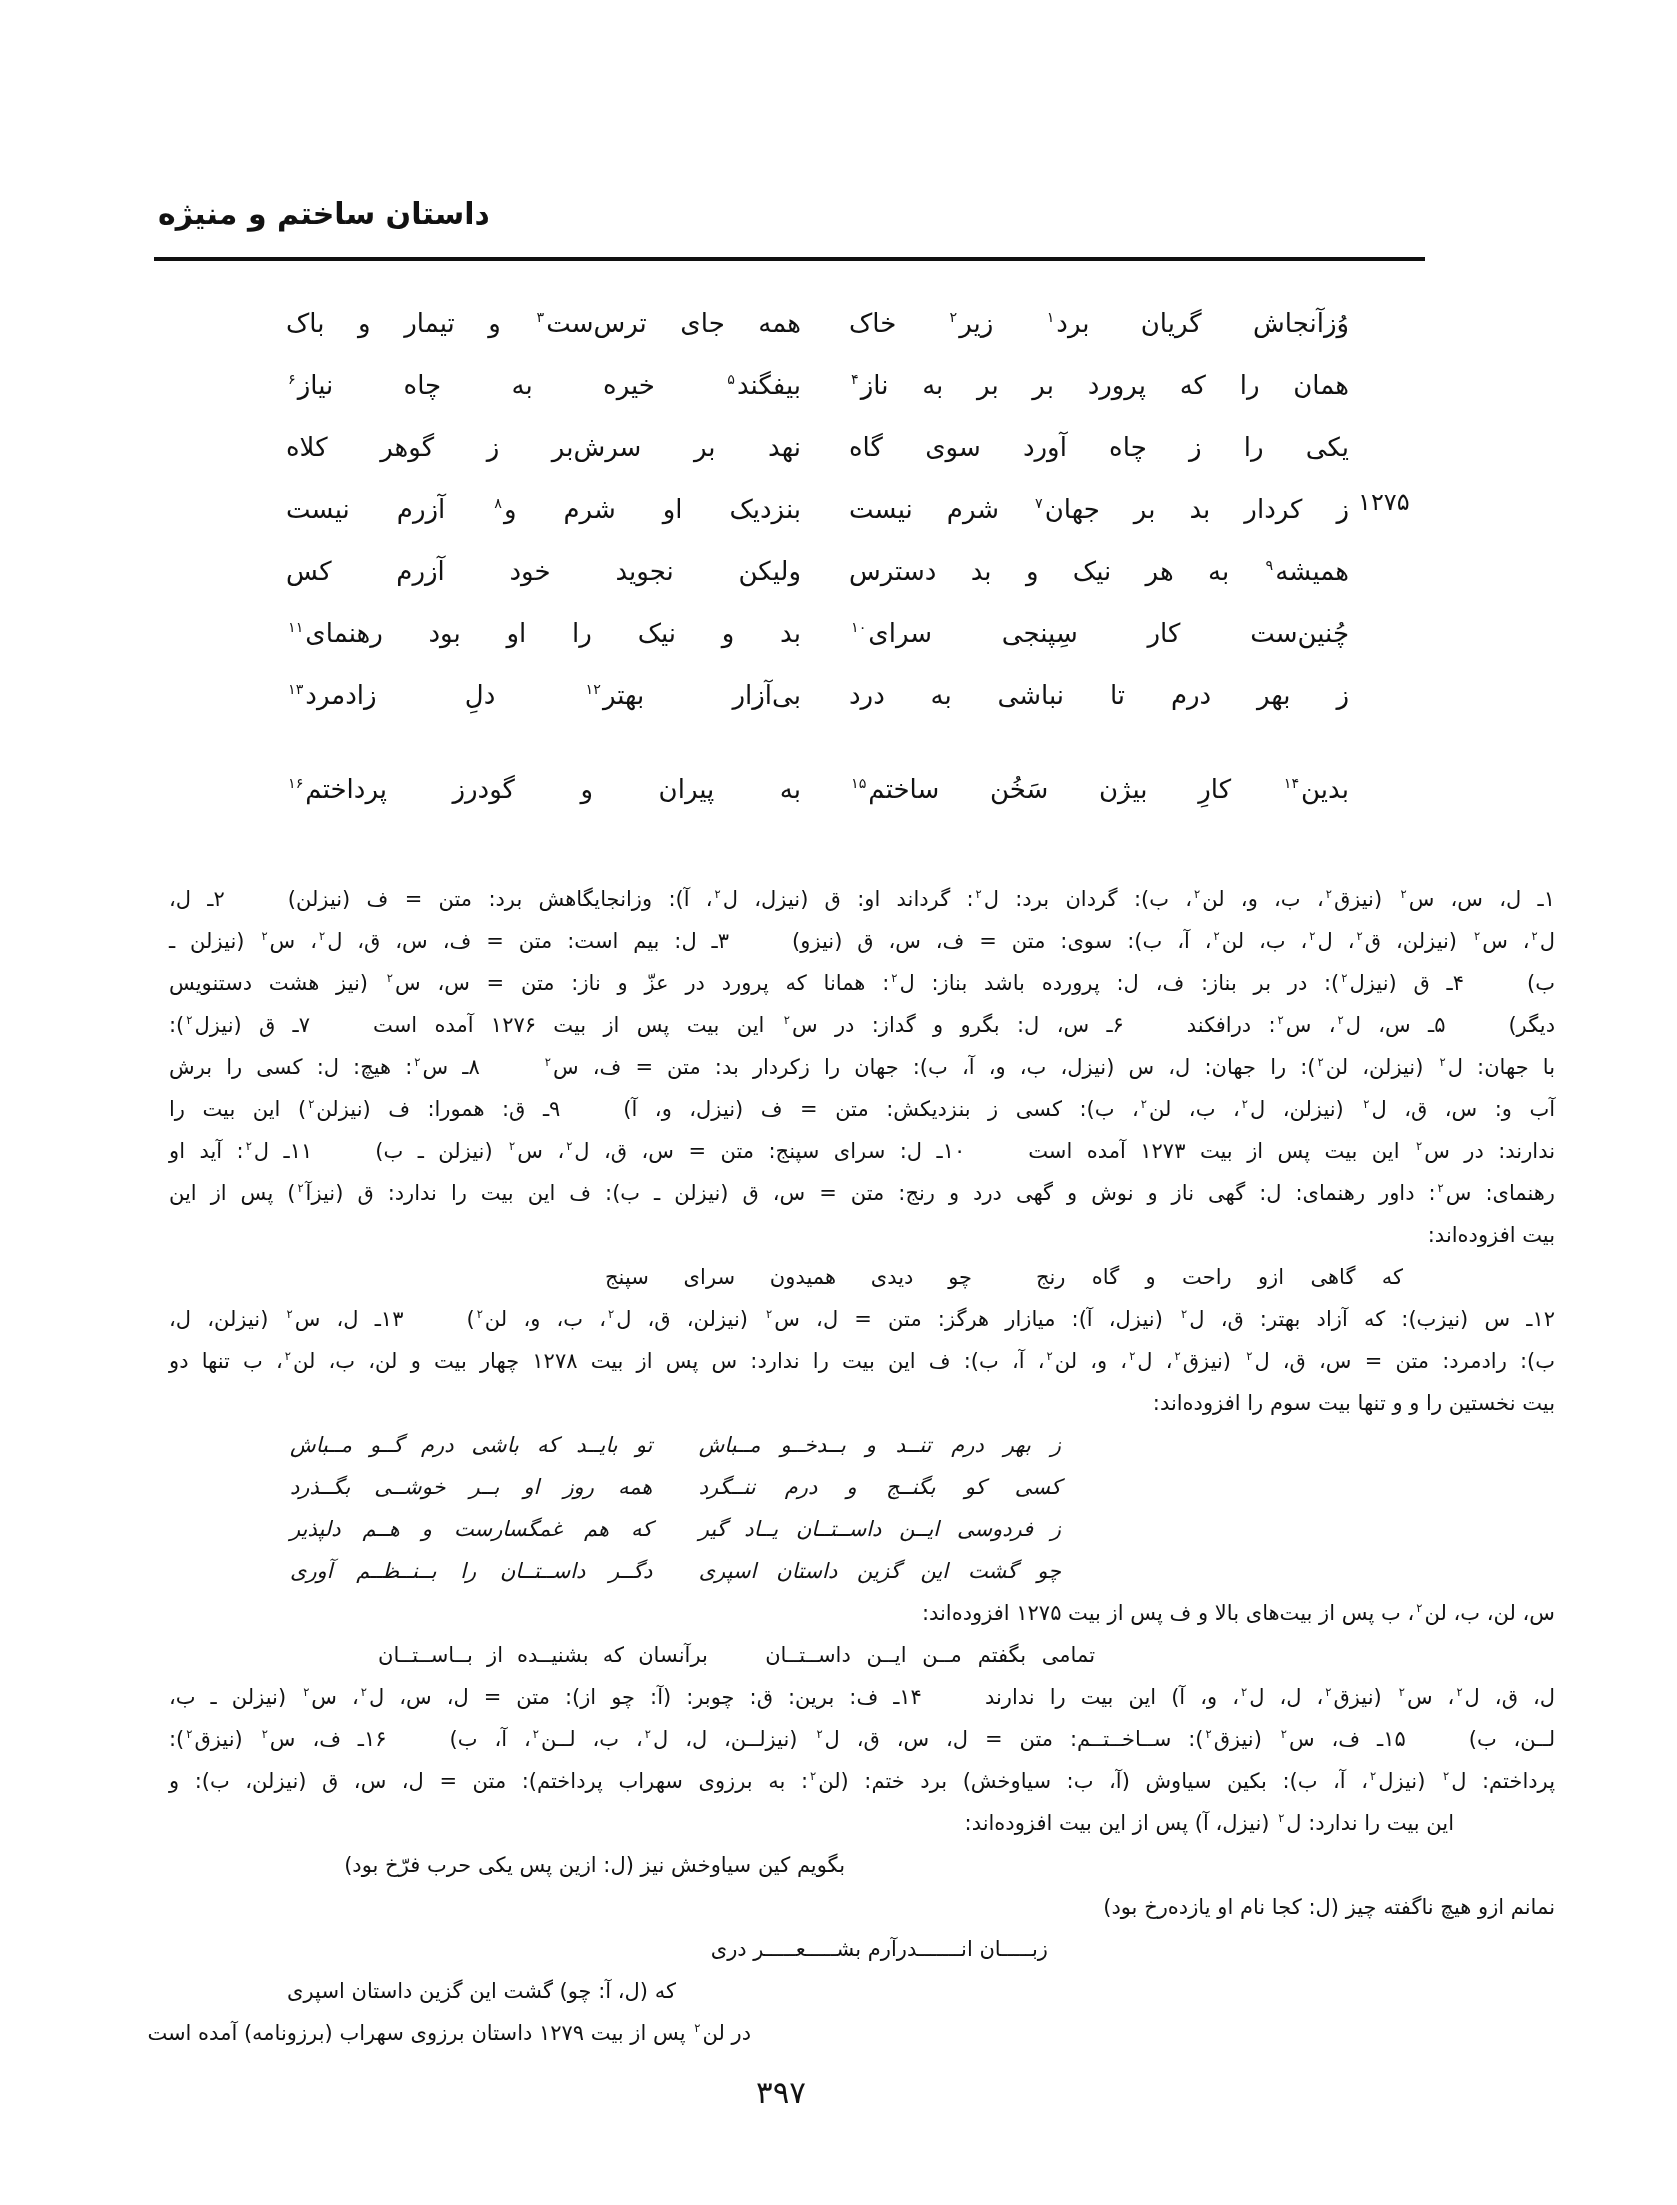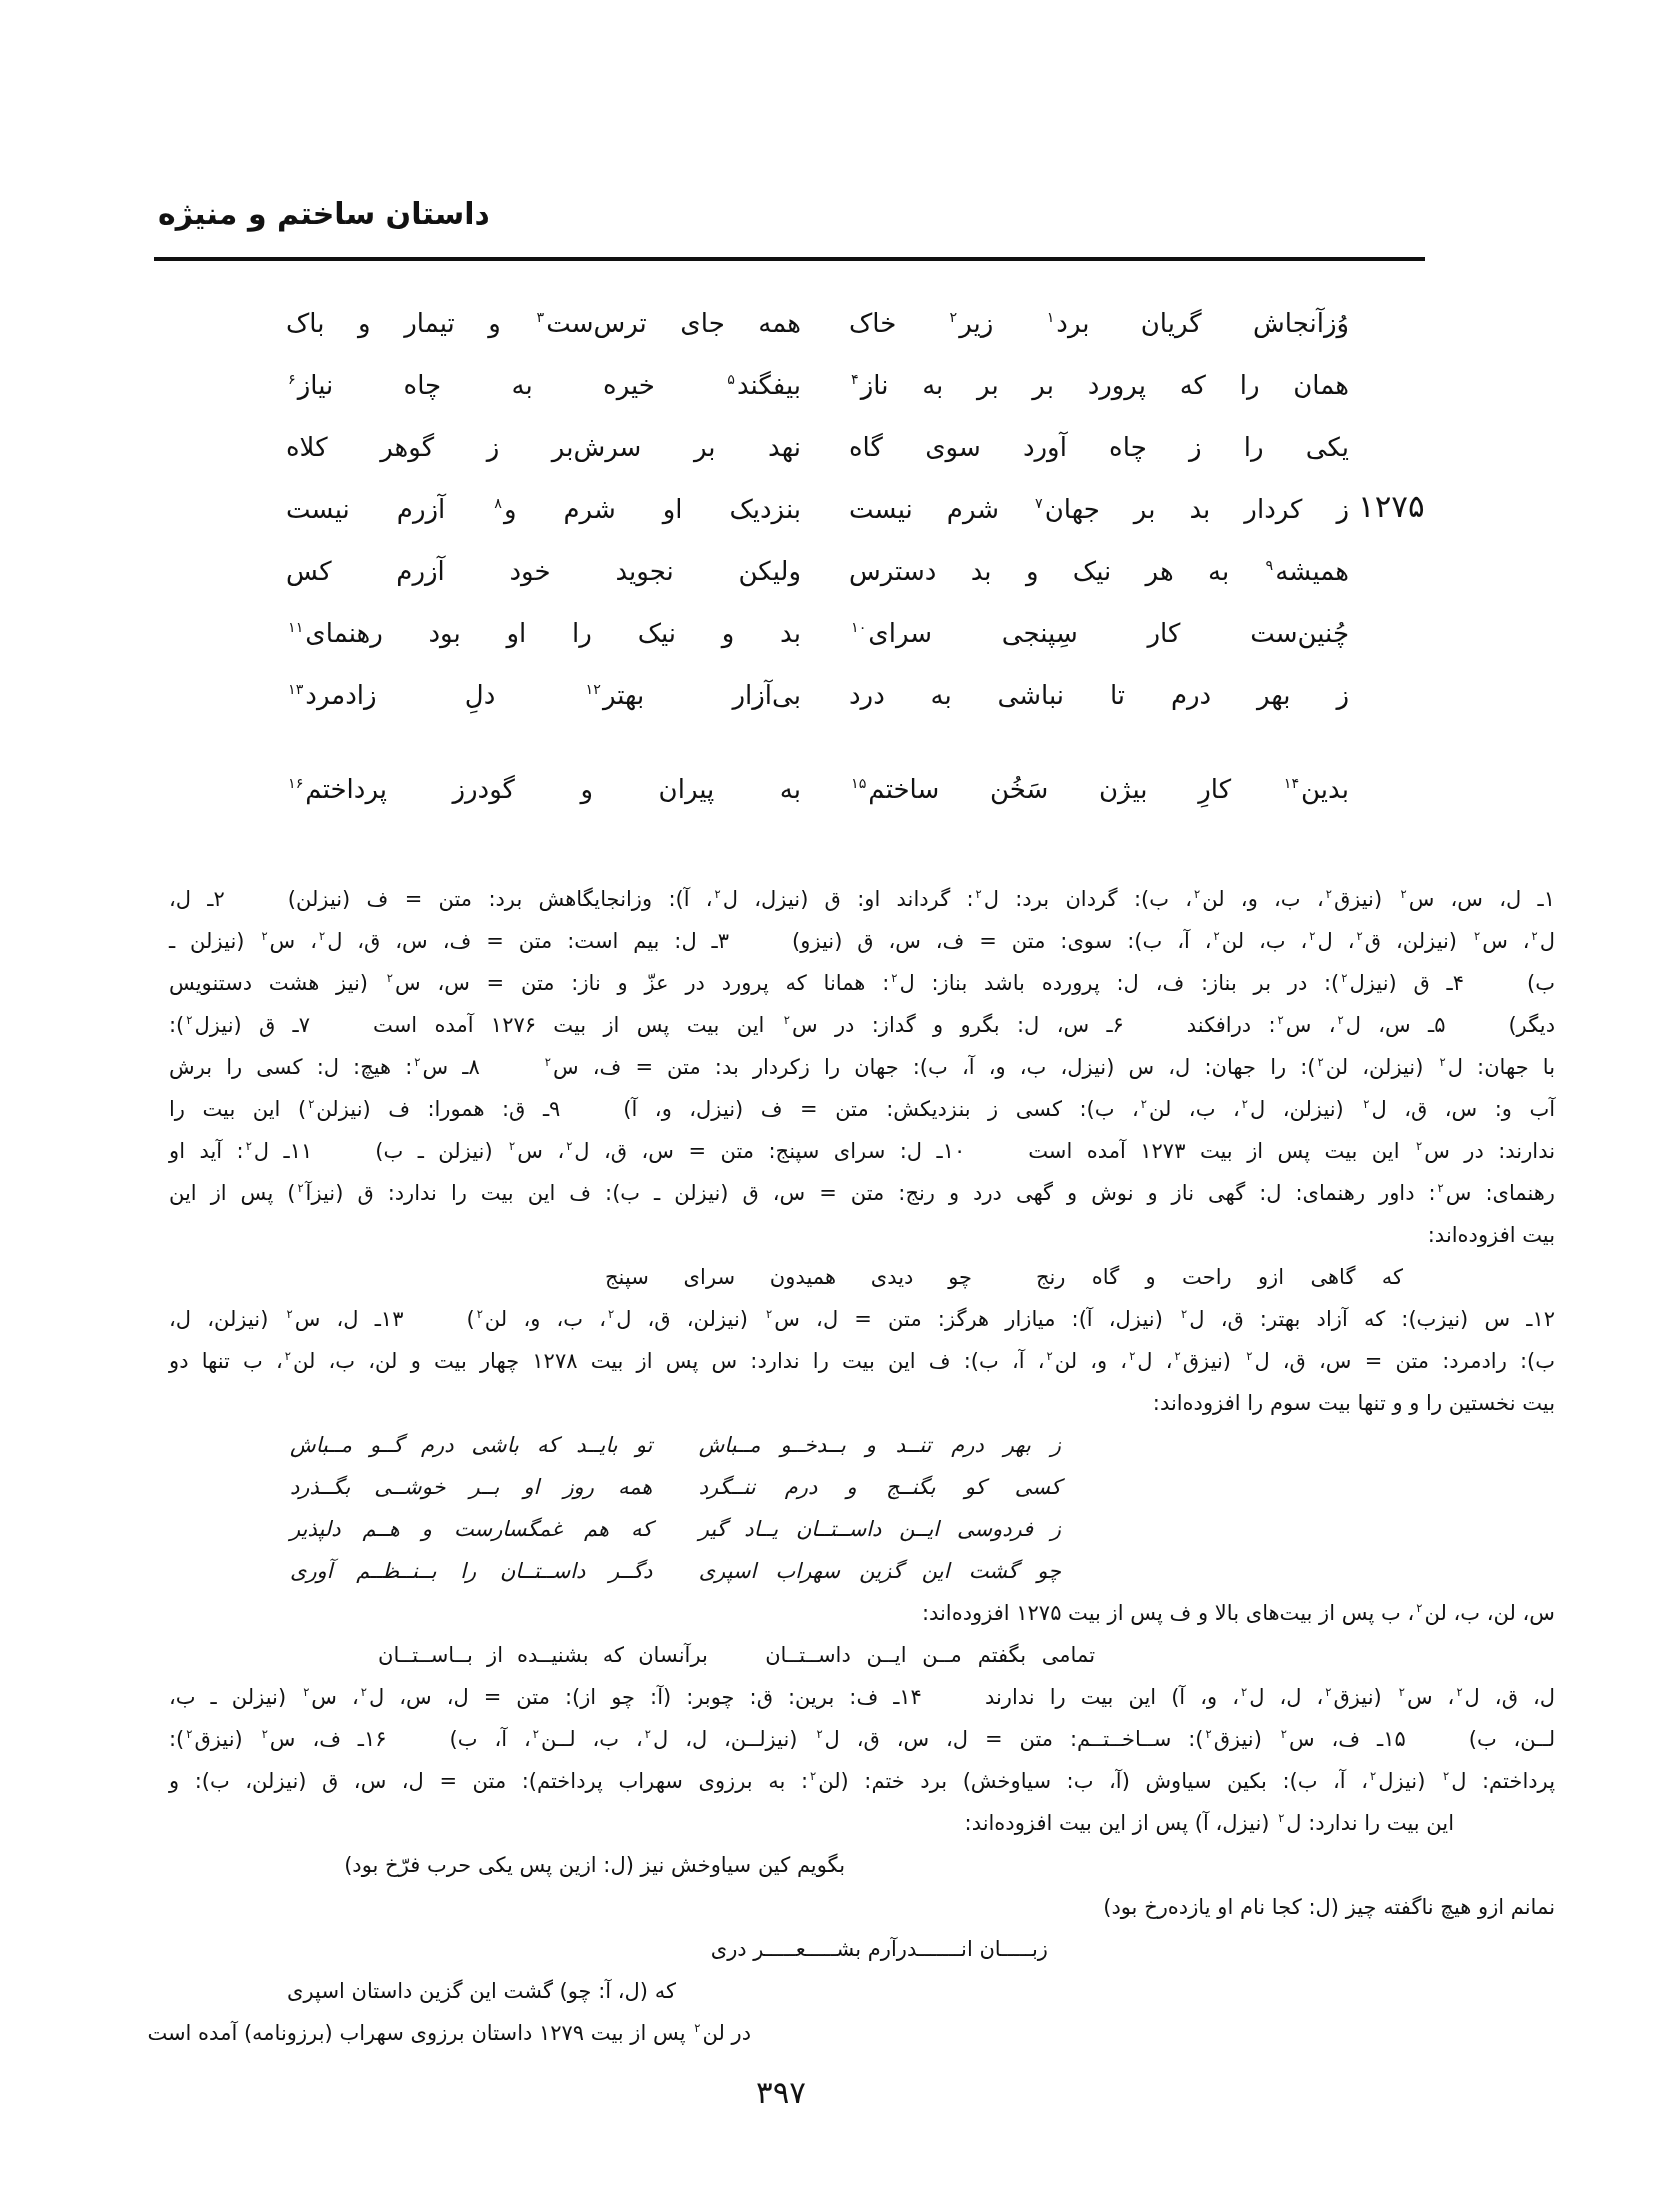--- a/index.html
+++ b/index.html
@@ -20,21 +20,21 @@
   
   .poem{position:absolute;left:286px;top:292px;width:1063px;}
   .p-row{display:flex;justify-content:space-between;align-items:center;height:62px;}
   .p-row.last{margin-top:32px;}
   .hemi{
     font-size:26px;text-align:justify;text-align-last:justify;text-justify:inter-word;
     white-space:nowrap;overflow:visible;
   }
   .hemi.r{width:500px;}
   .hemi.l{width:515px;}
-  .margin-num{position:absolute;left:1358px;top:488px;font-size:31px;letter-spacing:1.4px;}
+  .margin-num{position:absolute;left:1358px;top:488px;font-size:24px;letter-spacing:1.4px;}
   sup{font-size:55%;line-height:0;vertical-align:0.72em;padding:0 2px;}
   
   .apparatus{position:absolute;left:169px;top:878px;width:1386px;font-size:21px;}
   .app-line{line-height:42px;white-space:nowrap;}
   .app-line.j{text-align:justify;text-align-last:justify;text-justify:inter-word;white-space:normal;}
   .vrow{display:flex;justify-content:space-between;line-height:42px;}
   .vrow .vhemi{
     font-size:21px;text-align:justify;text-align-last:justify;text-justify:inter-word;white-space:nowrap;
   }
   .vrow.v1{width:798px;margin-right:152px;}
@@ -123,21 +123,21 @@
     </div>
     <div class="vrow v2">
       <span class="vhemi sup-sig">کسی کو بگنــج و درم ننــگرد</span>
       <span class="vhemi sup-sig">همه روز او بــر خوشــی بگــذرد</span>
     </div>
     <div class="vrow v2">
       <span class="vhemi sup-sig">ز فردوسی ایــن داســتــان یــاد گیر</span>
       <span class="vhemi sup-sig">که هم غمگسارست و هــم دلپذیر</span>
     </div>
     <div class="vrow v2">
-      <span class="vhemi sup-sig">چو گشت این گزین سهراب اسپری</span>
+      <span class="vhemi sup-sig">چو گشت این گزین داستان اسپری</span>
       <span class="vhemi sup-sig">دگــر داســتــان را بــنــظــم آوری</span>
     </div>
 
     <div class="app-line sup-sig">س، لن، ب، لن<sup>۲</sup>، ب پس از بیت‌های بالا و ف پس از بیت ۱۲۷۵ افزوده‌اند:</div>
 
     <div class="vrow v3">
       <span class="vhemi sup-sig">تمامی بگفتم مــن ایــن داســتــان</span>
       <span class="vhemi sup-sig">برآنسان که بشنیــده از بــاســتــان</span>
     </div>
 

